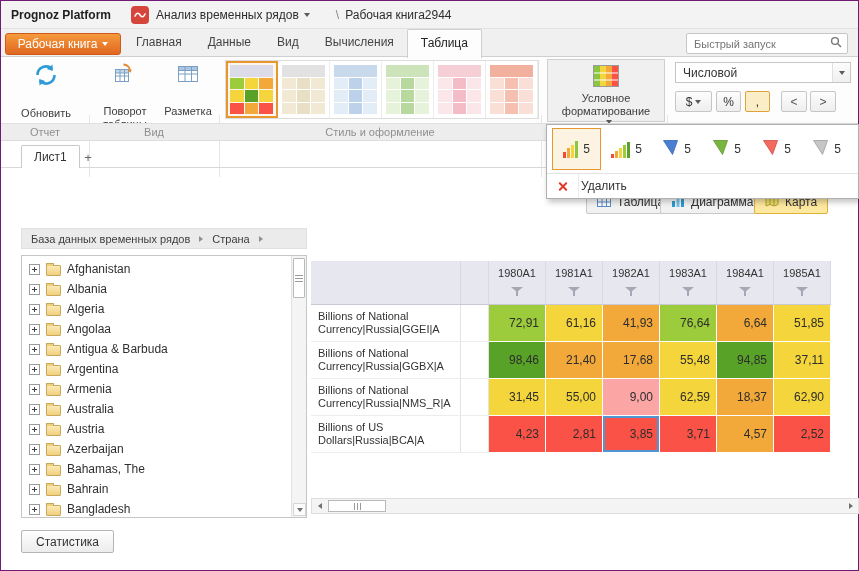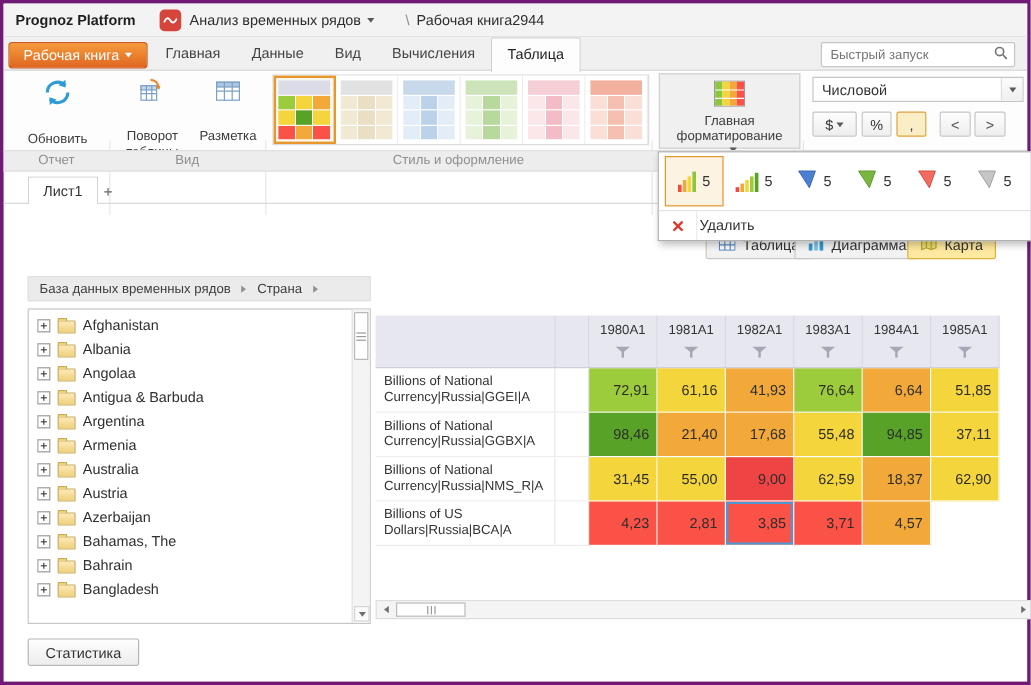--- a/index.html
+++ b/index.html
@@ -1,19 +1,19 @@
 <!DOCTYPE html>
 <html><head>
 <meta charset="utf-8">
 <style>
   * { box-sizing: border-box; }
   html,body { margin:0; padding:0; }
   body { width:859px; height:571px; position:relative; overflow:hidden;
          font-family:"Liberation Sans","DejaVu Sans",sans-serif; font-size:12px; color:#333; background:#fff; }
-  #win { position:absolute; inset:0; border:3px solid #701a75; background:#fff; }
+  #win { position:absolute; inset:0; border:1px solid #701a75; background:#fff; }
 
   
   #titlebar { position:absolute; top:0; left:0; right:0; height:28px; background:#f3f3f3;
               border-bottom:1px solid #e2e2e2; display:flex; align-items:center; }
   #brand { margin-left:10px; font-weight:bold; color:#1f1f1f; }
   #applogo { margin-left:20px; width:18px; height:18px; background:#d6453c; border-radius:4px;
              display:flex; align-items:center; justify-content:center; }
   #appmenu { margin-left:7px; display:flex; align-items:center; color:#2e2e2e; }
   .caret { display:inline-block; width:0; height:0; border-left:3px solid transparent;
            border-right:3px solid transparent; border-top:4px solid #5a5a5a; margin-left:5px; }
@@ -326,21 +326,21 @@
       <svg width="26" height="22" viewBox="0 0 26 22">
         <rect x="0.5" y="0.5" width="25" height="21" fill="#fff" stroke="#9a9a9a"></rect>
         <rect x="1" y="1" width="6" height="20" fill="#8cc63f"></rect>
         <rect x="7" y="1" width="6" height="20" fill="#f4d53c"></rect>
         <rect x="13" y="1" width="6" height="20" fill="#f2a93a"></rect>
         <rect x="19" y="1" width="6" height="20" fill="#fb5247"></rect>
         <line x1="1" y1="8" x2="25" y2="8" stroke="#fff"></line>
         <line x1="1" y1="15" x2="25" y2="15" stroke="#fff"></line>
       </svg>
     </span>
-    <span>Главная форматирование</span>
+    <span>Условное форматирование</span>
     <span class="caret"></span>
   </div>
 
   <div id="combo">
     <span>Числовой</span>
     <span class="dropzone">
         <span class="caret" style="margin-left:0"></span>
       </span>
   </div>
   <div class="fbtn" id="fb-cur">
@@ -464,20 +464,25 @@
           <span class="tlabel">Afghanistan</span>
         </div>
       <div class="titem">
           <span class="expander"></span>
           <span class="folder"></span>
           <span class="tlabel">Albania</span>
         </div>
       <div class="titem">
           <span class="expander"></span>
           <span class="folder"></span>
+          <span class="tlabel">Algeria</span>
+        </div>
+      <div class="titem">
+          <span class="expander"></span>
+          <span class="folder"></span>
           <span class="tlabel">Angolaa</span>
         </div>
       <div class="titem">
           <span class="expander"></span>
           <span class="folder"></span>
           <span class="tlabel">Antigua &amp; Barbuda</span>
         </div>
       <div class="titem">
           <span class="expander"></span>
           <span class="folder"></span>
@@ -581,34 +586,35 @@
       <div class="cell" style="background-color: rgb(244, 213, 60);">55,48</div>
       <div class="cell" style="background-color: rgb(88, 163, 39);">94,85</div>
       <div class="cell" style="background-color: rgb(244, 213, 60);">37,11</div>
     </div>
 
     <div class="grow">
       <div class="rowhead">Billions of National Currency|Russia|NMS_R|A</div>
       <div class="rowspacer"></div>
       <div class="cell" style="background-color: rgb(244, 213, 60);">31,45</div>
       <div class="cell" style="background-color: rgb(244, 213, 60);">55,00</div>
-      <div class="cell" style="background-color: #ef4444;">9,00</div>
+      <div class="cell" style="background-color: #fca5a5;">9,00</div>
       <div class="cell" style="background-color: rgb(244, 213, 60);">62,59</div>
       <div class="cell" style="background-color: rgb(242, 169, 58);">18,37</div>
       <div class="cell" style="background-color: rgb(244, 213, 60);">62,90</div>
     </div>
 
     <div class="grow">
       <div class="rowhead">Billions of US Dollars|Russia|BCA|A</div>
       <div class="rowspacer"></div>
       <div class="cell" style="background-color: rgb(251, 82, 71);">4,23</div>
       <div class="cell" style="background-color: rgb(251, 82, 71);">2,81</div>
       <div class="cell selected" style="background-color: rgb(251, 82, 71);">3,85</div>
       <div class="cell" style="background-color: rgb(251, 82, 71);">3,71</div>
       <div class="cell" style="background-color: rgb(242, 169, 58);">4,57</div>
+      <div class="cell" style="background-color: rgb(251, 82, 71);">2,52</div>
     </div>
   </div>
 
   <div id="hscroll">
     <div id="hs-left">
         <span class="tri-left"></span>
       </div>
     <div id="hs-thumb">
         <i></i>
         <i></i>

